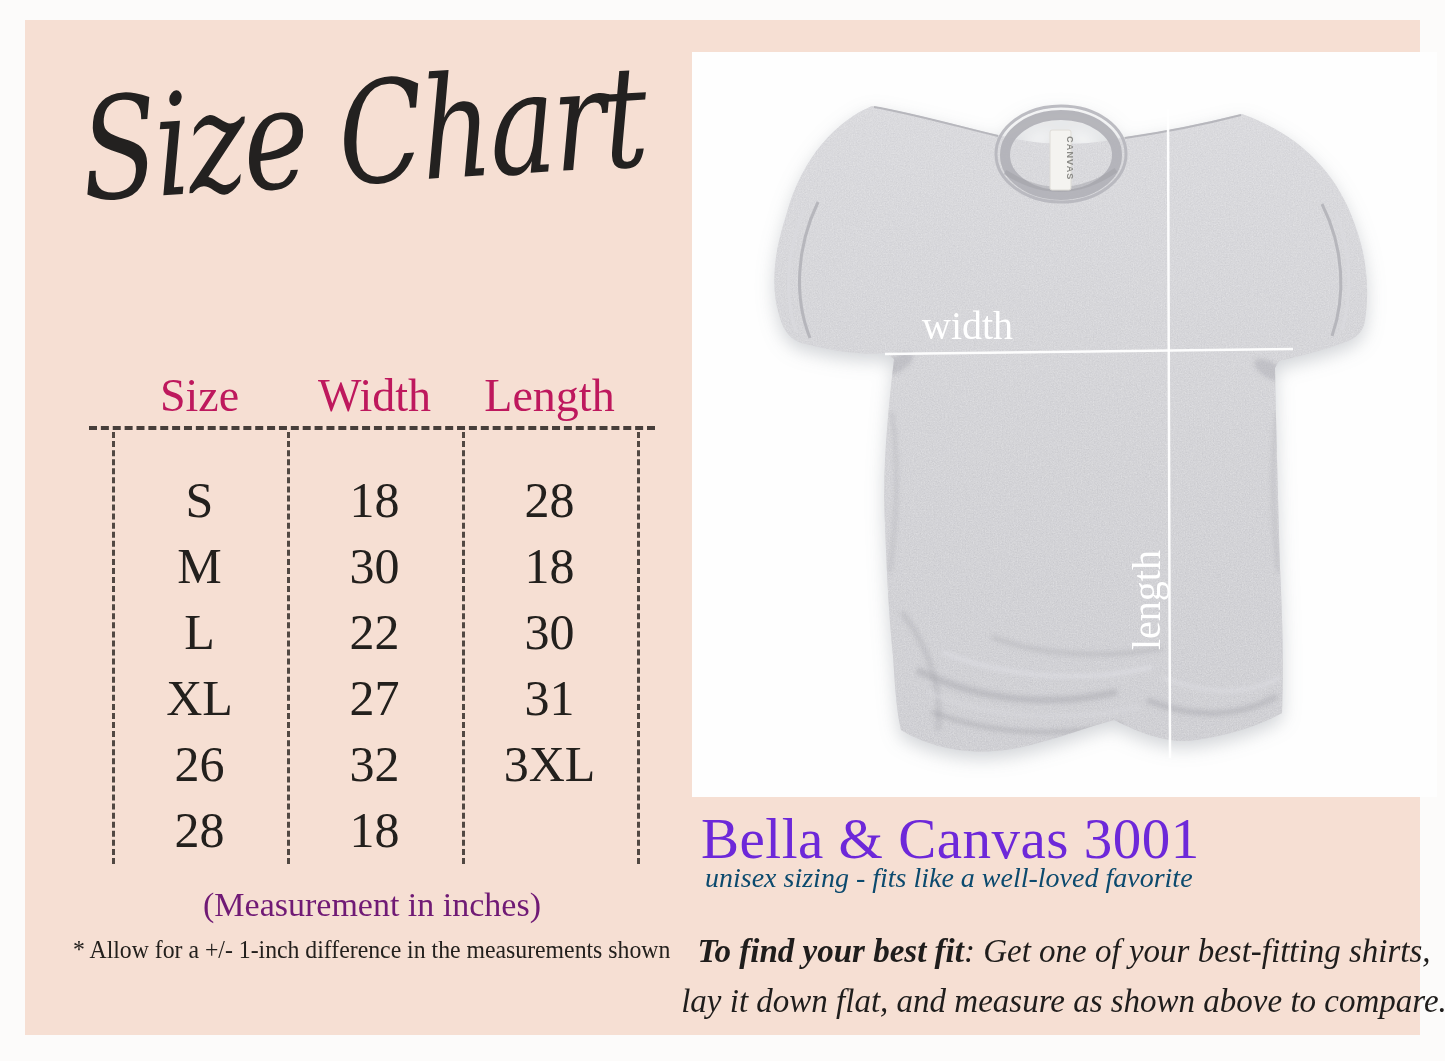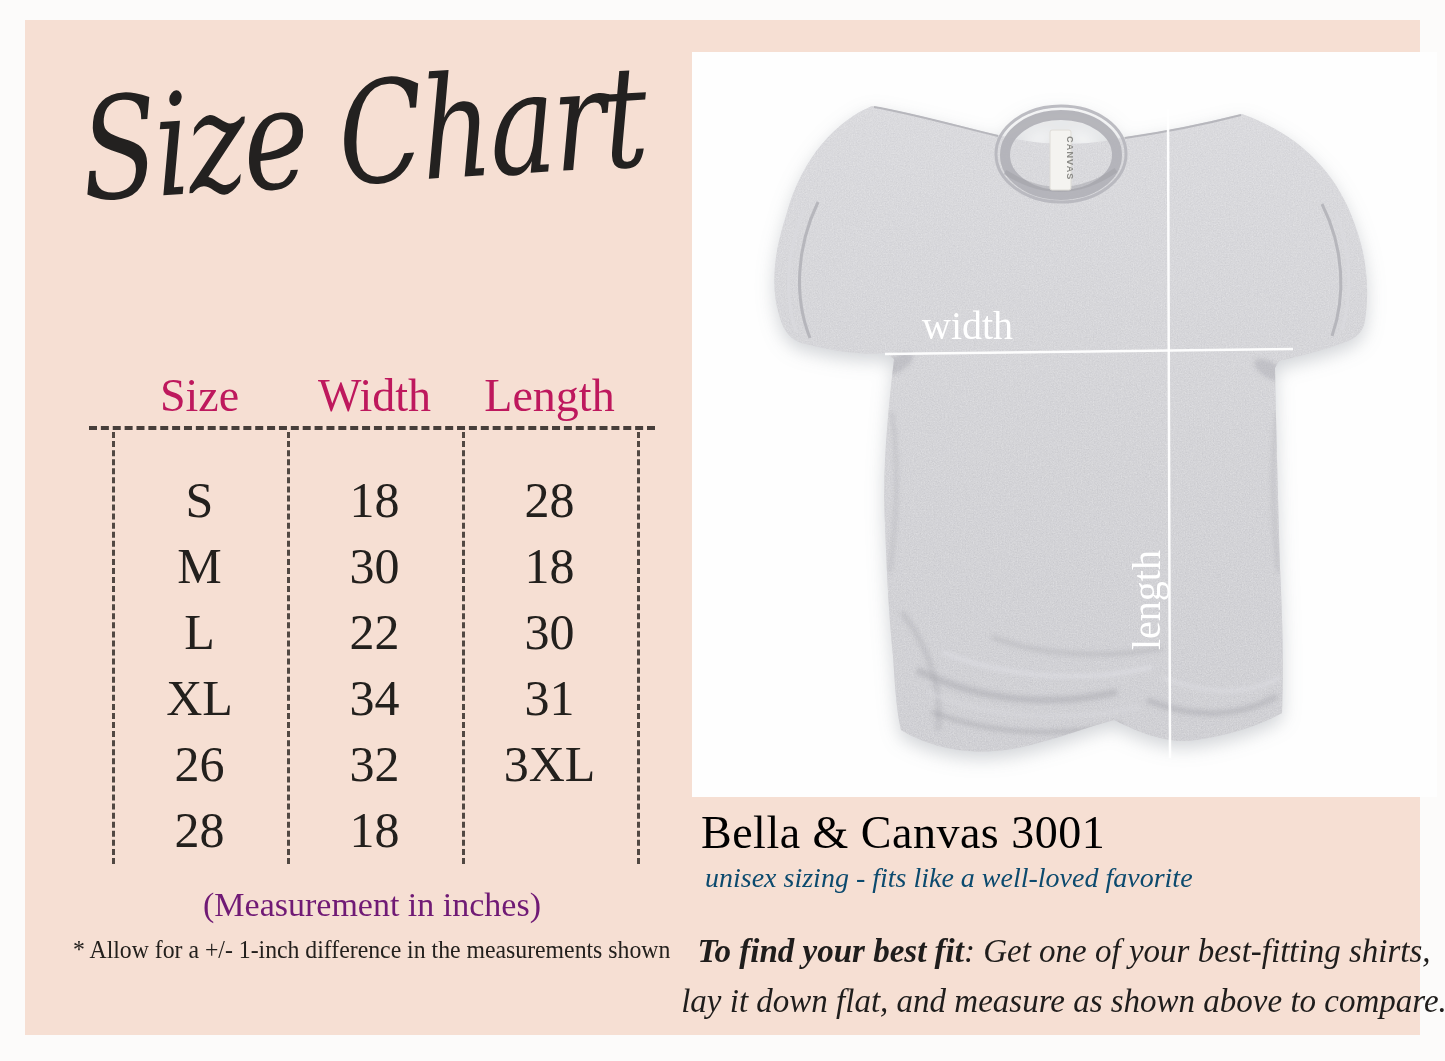--- a/index.html
+++ b/index.html
@@ -50,22 +50,22 @@
     white-space:nowrap;transform:scaleX(.95);transform-origin:left top;
   }
   
   .photo{
     position:absolute;left:667px;top:32px;width:745px;height:745px;
     background:#fefefe;
   }
   .photo svg{display:block;}
   
   .prod-name{
-    position:absolute;left:676px;top:786px;font-size:46px;
-    letter-spacing:.5px;color:#000000;
+    position:absolute;left:676px;top:786px;font-size:57px;
+    letter-spacing:.5px;color:#6d28d9;
   }
   .prod-tagline{
     position:absolute;left:680px;top:842px;font-size:28px;
     font-style:italic;color:#0c4a6e;
   }
   .fit-tip{
     position:absolute;left:650px;top:906px;width:778px;
     text-align:center;font-size:33px;font-style:italic;line-height:1.52;
     color:#1f1d1c;
   }
@@ -98,21 +98,21 @@
 
       <div>M</div>
       <div>30</div>
       <div>18</div>
 
       <div>L</div>
       <div>22</div>
       <div>30</div>
 
       <div>XL</div>
-      <div>34</div>
+      <div>27</div>
       <div>31</div>
 
       <div>26</div>
       <div>32</div>
 
       <div>3XL</div>
       <div>28</div>
       <div>18</div>
     </div>
 

